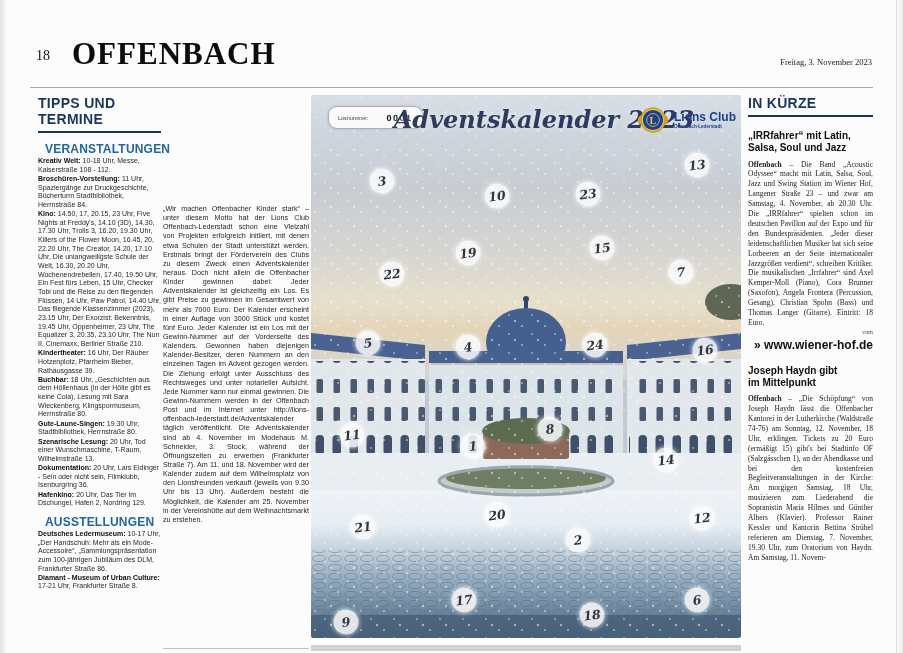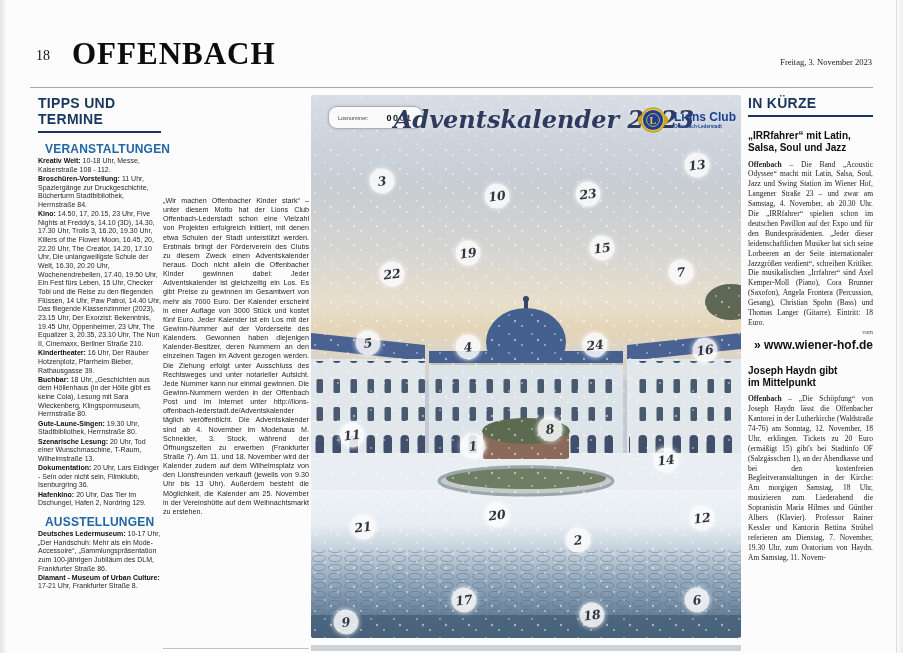--- a/index.html
+++ b/index.html
@@ -31,21 +31,21 @@
   
   .tips { position:absolute; left:38px; top:95px; width:123px; }
   .group-head { font-size:12px; font-weight:bold; color:var(--c-blue,#2166a5);
     margin:7px 7px 1px; letter-spacing:.2px; }
   .entry { font-size:7px; line-height:1.24; color:#282828; margin-bottom:.5px; }
   .entry b { color:#0e0e0e; }
 
   
   .article { position:absolute; left:163px; top:196px; width:146px; }
   .article h2 { font-size:14.5px; line-height:1.12; color:#0d0d0d; white-space:pre-line; margin-bottom:9px; }
-  .article p { font-size:7.2px; line-height:1.27; text-align:justify; color:#262626; }
+  .article p { font-size:7.2px; line-height:1.27; text-align:justify; color:#262626;margin-top:8px; }
   .article-rule { position:absolute; left:163px; top:648px; width:146px; height:1px; background:#c2c2c2; }
 
   
   .calendar { position:absolute; left:311px; top:95px; width:430px; height:543px;
     border-radius:3px; overflow:hidden; background:#c2c9d2; }
   .calendar svg.scene { position:absolute; inset:0; width:100%; height:100%; display:block; }
   .los-pill { position:absolute; left:17px; top:11px; height:23px; padding:0 9px;
     background:#fafafa; border:1px solid #aab0b8; border-radius:9px;
     display:flex; align-items:center; gap:18px; box-shadow:0 0 3px rgba(0,0,0,.15); }
   .los-pill .lbl { font-size:5.5px; color:#444; }

